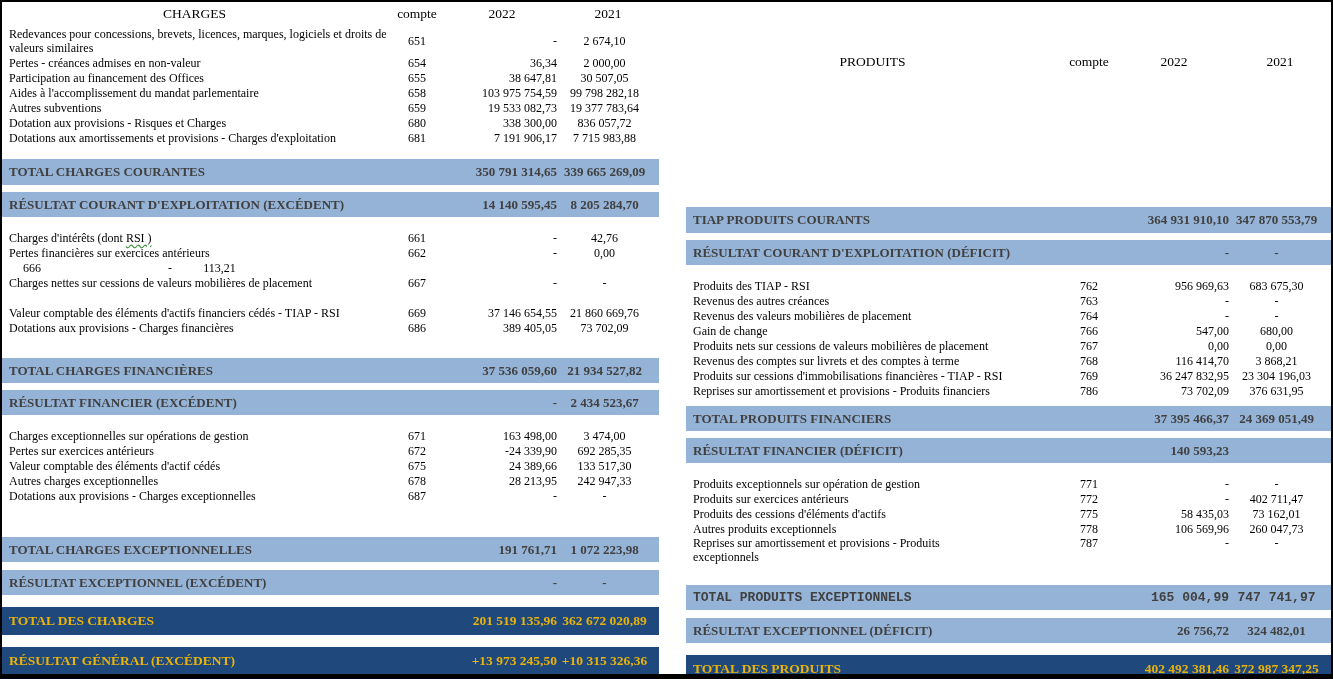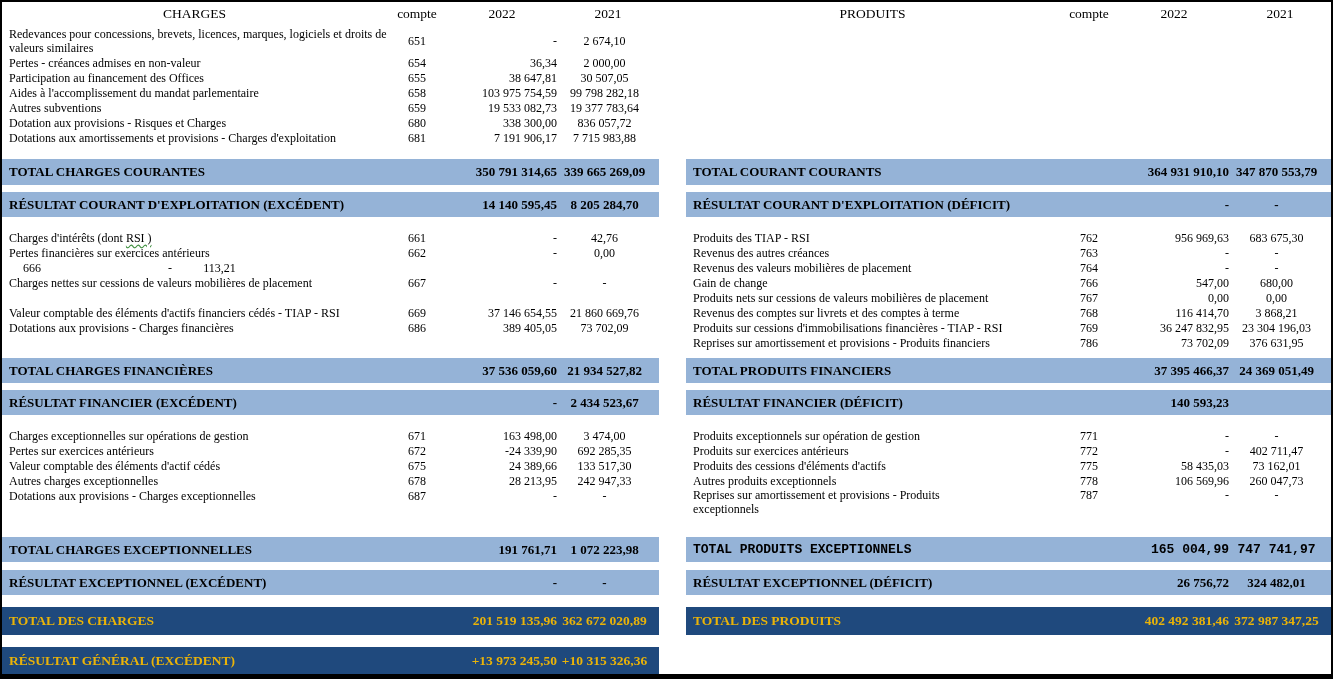--- a/index.html
+++ b/index.html
@@ -33,21 +33,21 @@
   .hdr { display: flex; align-items: center; font-weight: normal; font-size: 13.5px; }
   .hdr .c-label { text-align: center; padding-left: 0; }
   .hdr .c-2022, .hdr .c-2021 { text-align: center; padding-right: 0; }
 
   
   .items { padding-top: 2px; font-size: 12px; }
   .items .row { min-height: 15px; line-height: 14px; }
 
   
   .band { display: flex; align-items: center; font-weight: bold; }
-  .band.light { background: #95B3D7; color: #000000; font-size: 13px; }
+  .band.light { background: #95B3D7; color: #404040; font-size: 13px; }
   .band.dark  { background: #1F497D; color: #eab308; font-size: 13.5px; }
   .band .c-label { white-space: nowrap; }
 
   .wavy {
     text-decoration: underline;
     text-decoration-style: wavy;
     text-decoration-color: #3f8f3f;
     text-underline-offset: 2px;
   }
   .lbl-narrow { display: inline-block; max-width: 300px; }
@@ -234,29 +234,29 @@
         <div class="sec" style="height: 12px;"></div>
         <div class="sec band dark" style="height: 28px;">
           <div class="c-label">RÉSULTAT GÉNÉRAL (EXCÉDENT)</div>
           <div class="c-compte"></div>
           <div class="c-2022">+13 973 245,50</div>
           <div class="c-2021">+10 315 326,36</div>
         </div>
       </div>
     <div class="mid"></div>
     <div class="tbl right">
-        <div class="sec hdr" style="height: 23px;">
+        <div class="sec hdr" style="height: 23px; margin-top: 48px;">
           <div class="c-label">PRODUITS</div>
           <div class="c-compte">compte</div>
           <div class="c-2022">2022</div>
           <div class="c-2021">2021</div>
         </div>
         <div class="sec items" style="height: 134px;"></div>
         <div class="sec band light" style="height: 26px;">
-          <div class="c-label">TOTAL COURANT COURANTS</div>
+          <div class="c-label">TIAP PRODUITS COURANTS</div>
           <div class="c-compte"></div>
           <div class="c-2022">364 931 910,10</div>
           <div class="c-2021">347 870 553,79</div>
         </div>
         <div class="sec" style="height: 7px;"></div>
         <div class="sec band light" style="height: 25px;">
           <div class="c-label">RÉSULTAT COURANT D'EXPLOITATION (DÉFICIT)</div>
           <div class="c-compte"></div>
           <div class="c-2022">-</div>
           <div class="c-2021">-</div>

